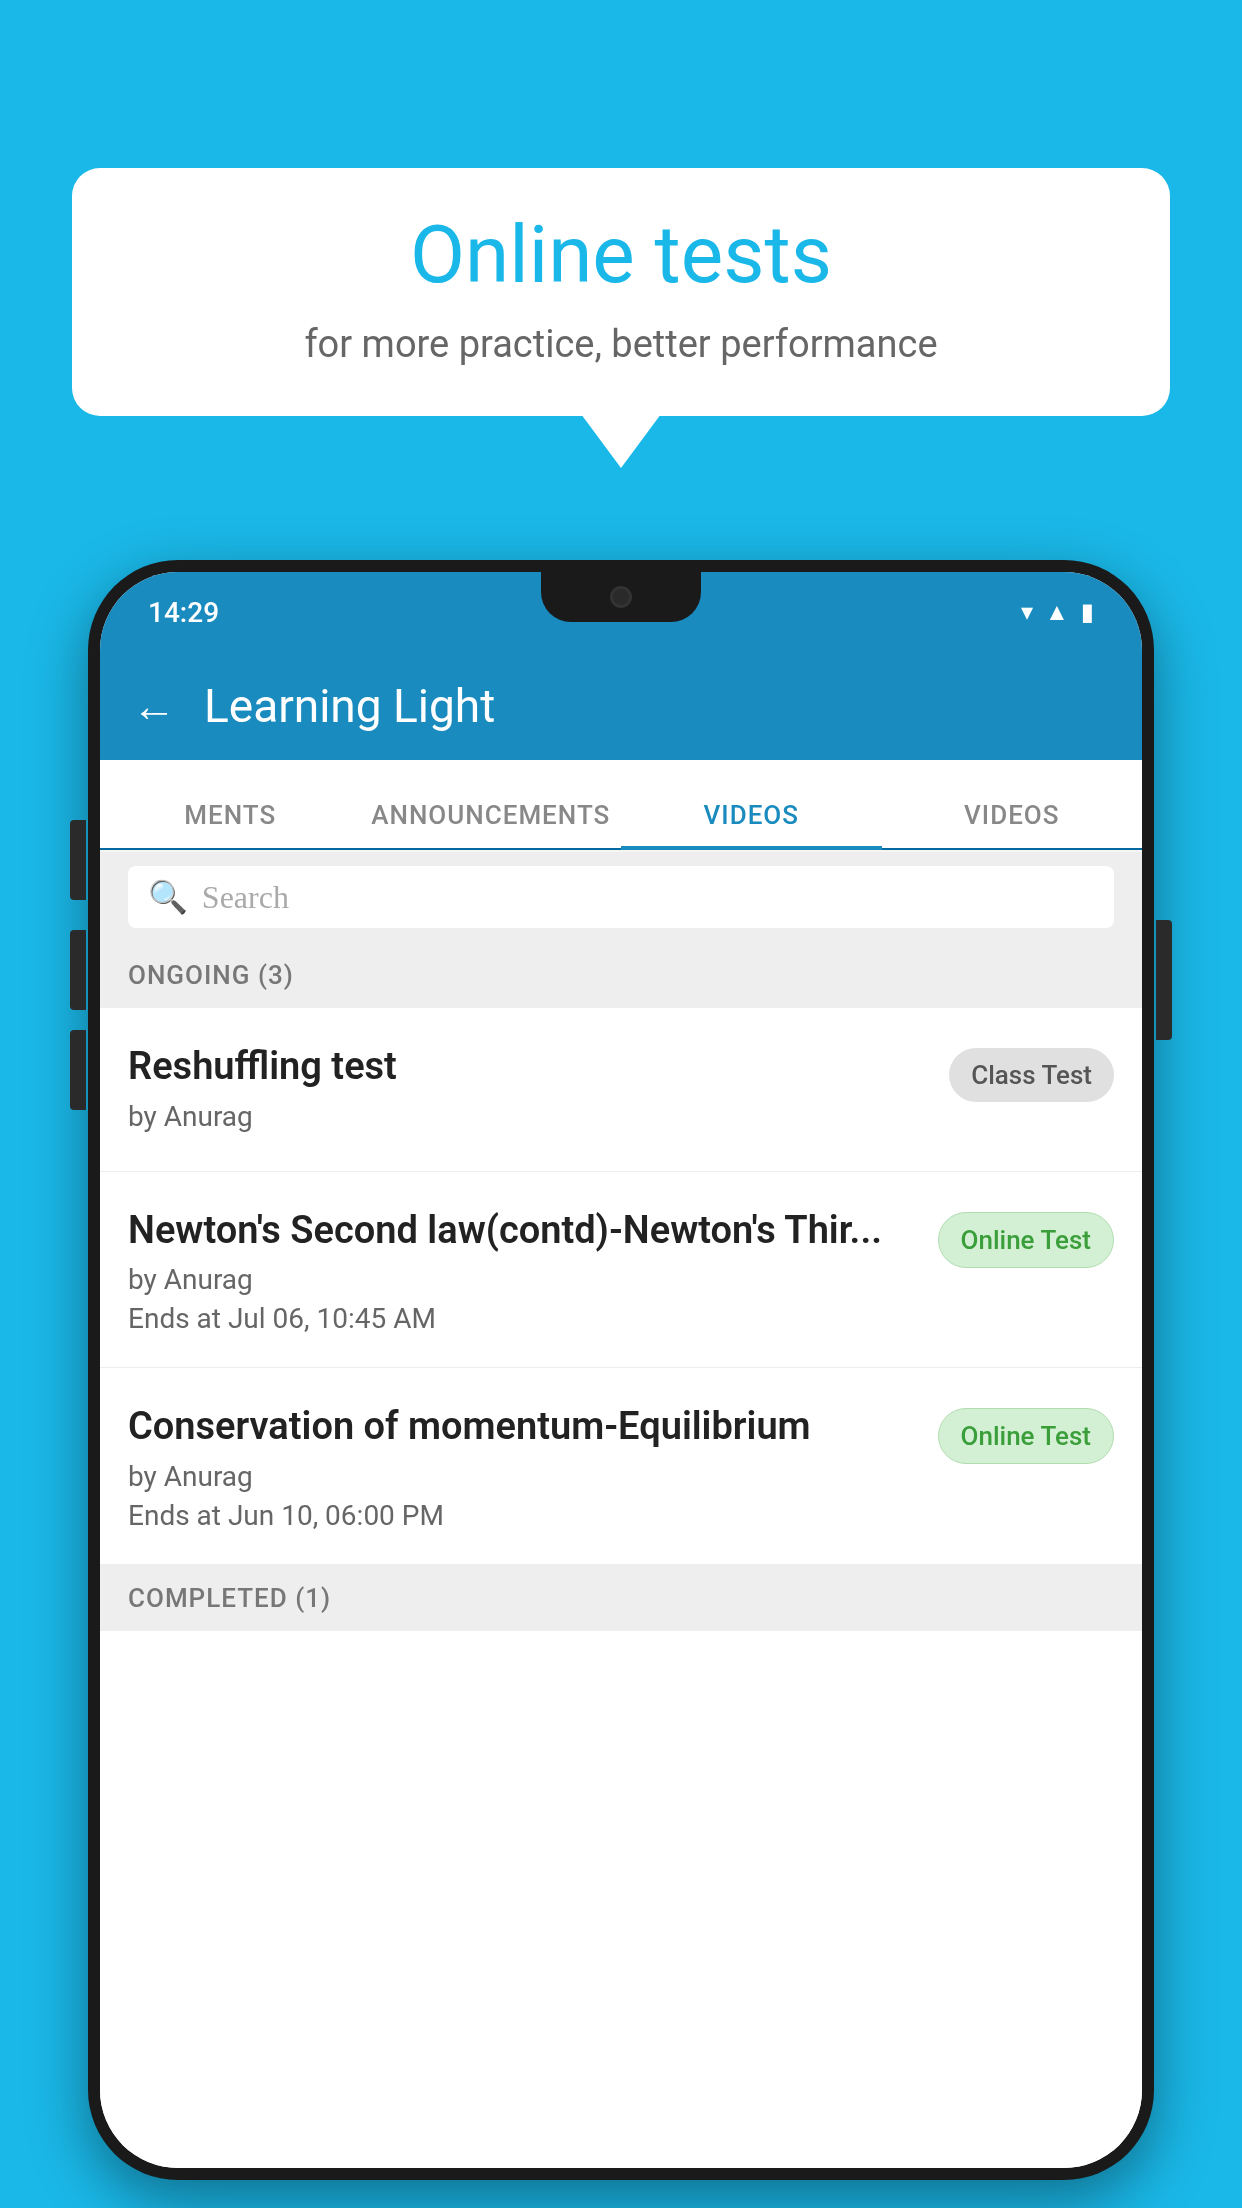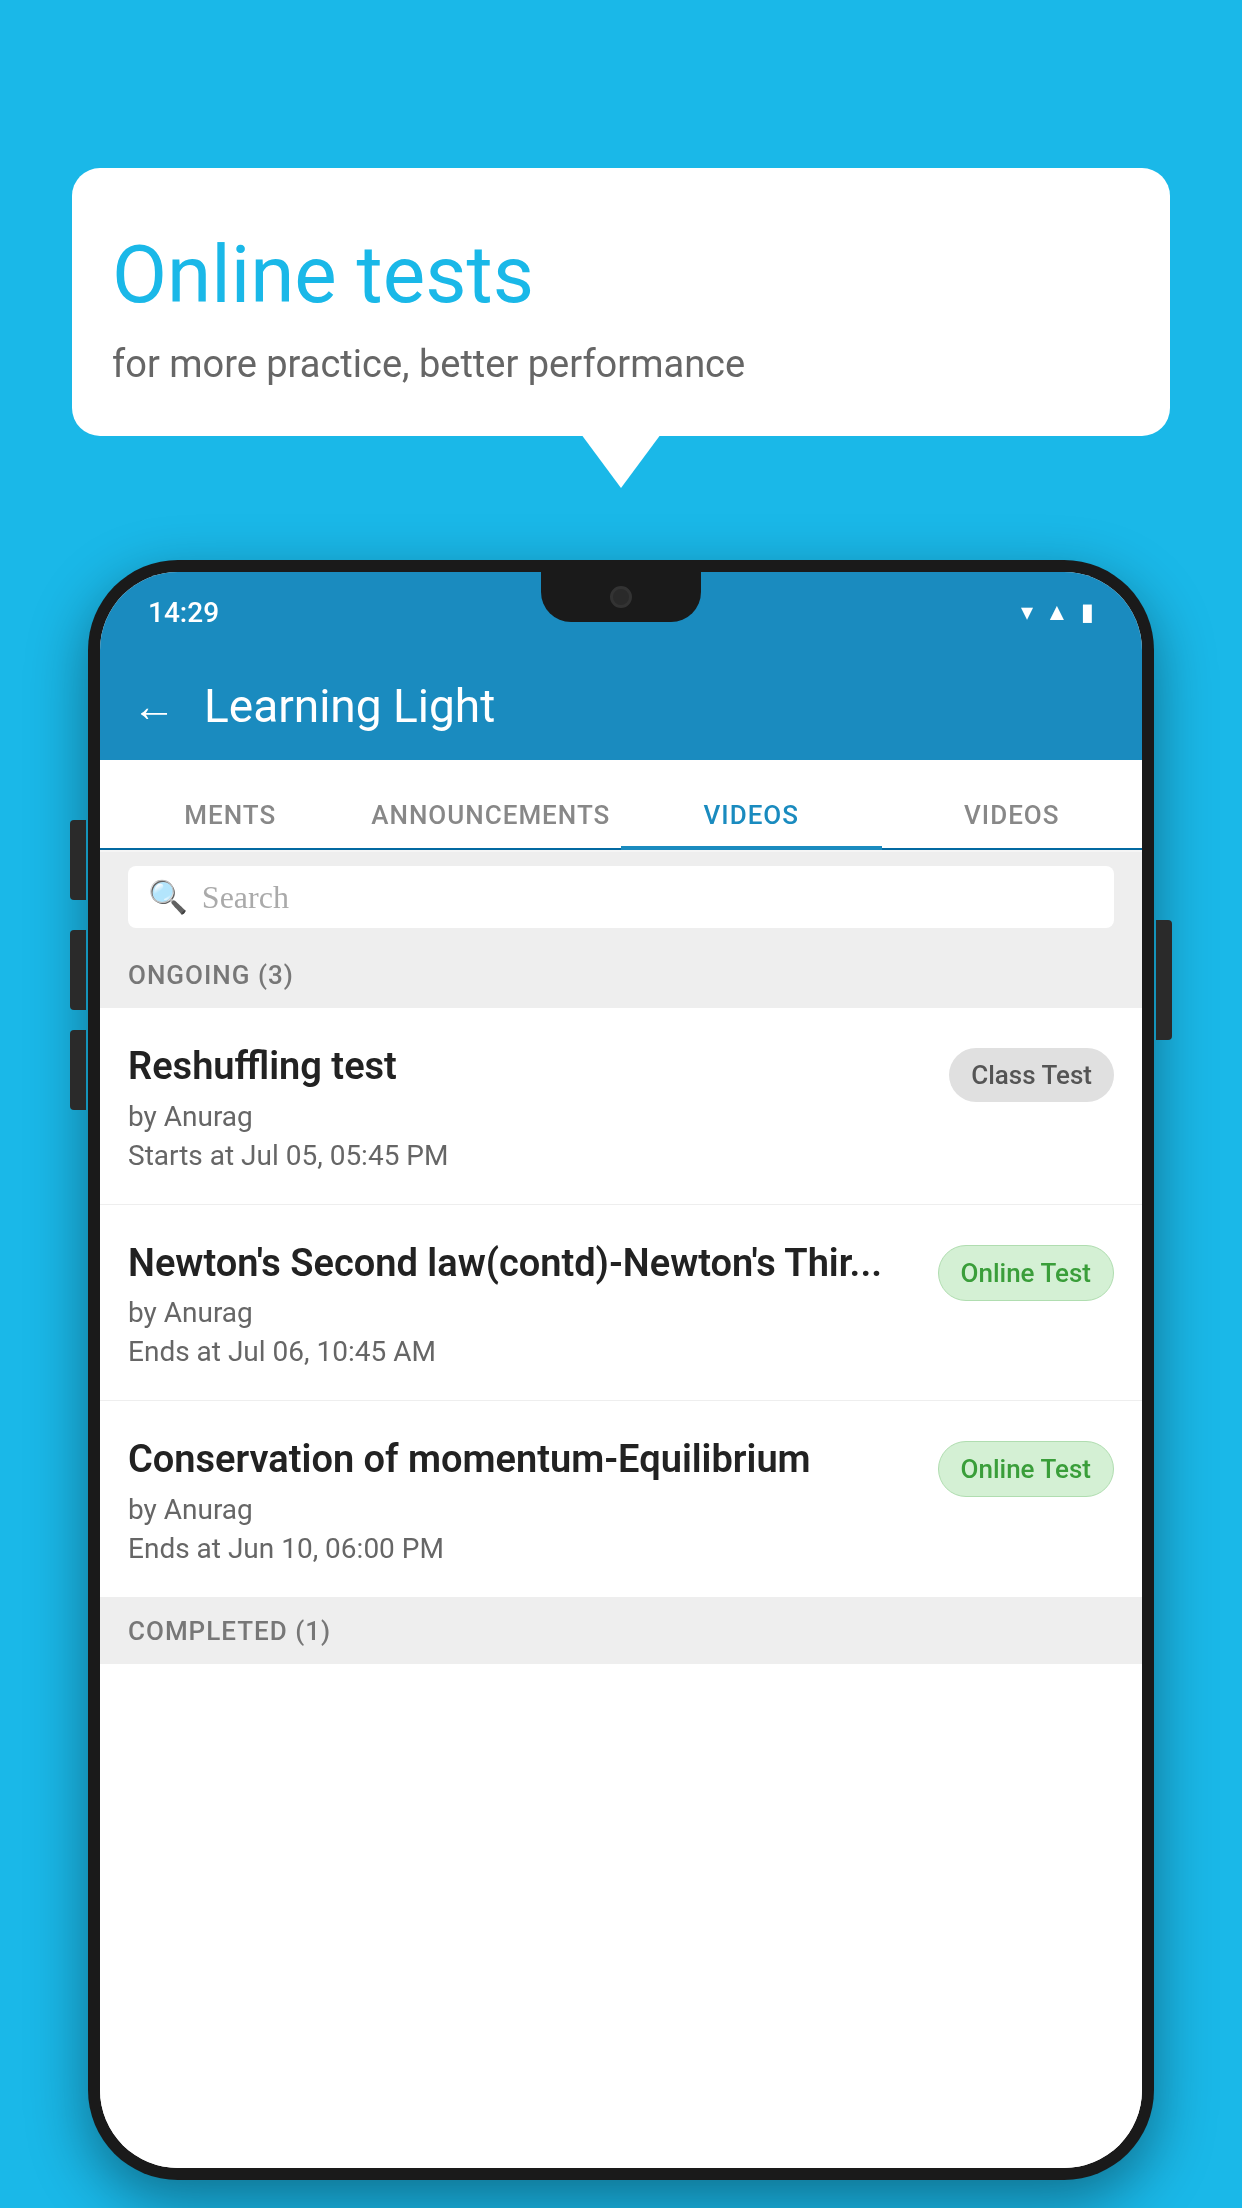--- a/index.html
+++ b/index.html
@@ -13,21 +13,22 @@
     }
 
     
     .speech-bubble {
       position: absolute;
       top: 168px;
       left: 72px;
       right: 72px;
       background: white;
       border-radius: 28px;
-      padding: 60px 40px 50px;
+      padding: 40px 40px 50px;
+      text-align: center;
     }
     .speech-bubble::after {
       content: '';
       position: absolute;
       bottom: -52px;
       left: 50%;
       transform: translateX(-50%);
       width: 0;
       height: 0;
       border-left: 40px solid transparent;
@@ -417,21 +418,20 @@
       <div class="section-header">
         <span class="section-title">ONGOING (3)</span>
       </div>
 
       <div class="list-container">
 
         <div class="test-item">
           <div class="test-item-content">
             <div class="test-item-name">Reshuffling test</div>
             <div class="test-item-author">by Anurag</div>
-            <div class="test-item-date">Starts at  Jul 05, 05:45 PM</div>
           </div>
           <div class="test-badge badge-class">Class Test</div>
         </div>
 
         <div class="test-item">
           <div class="test-item-content">
             <div class="test-item-name">Newton's Second law(contd)-Newton's Thir...</div>
             <div class="test-item-author">by Anurag</div>
             <div class="test-item-date">Ends at  Jul 06, 10:45 AM</div>
           </div>

